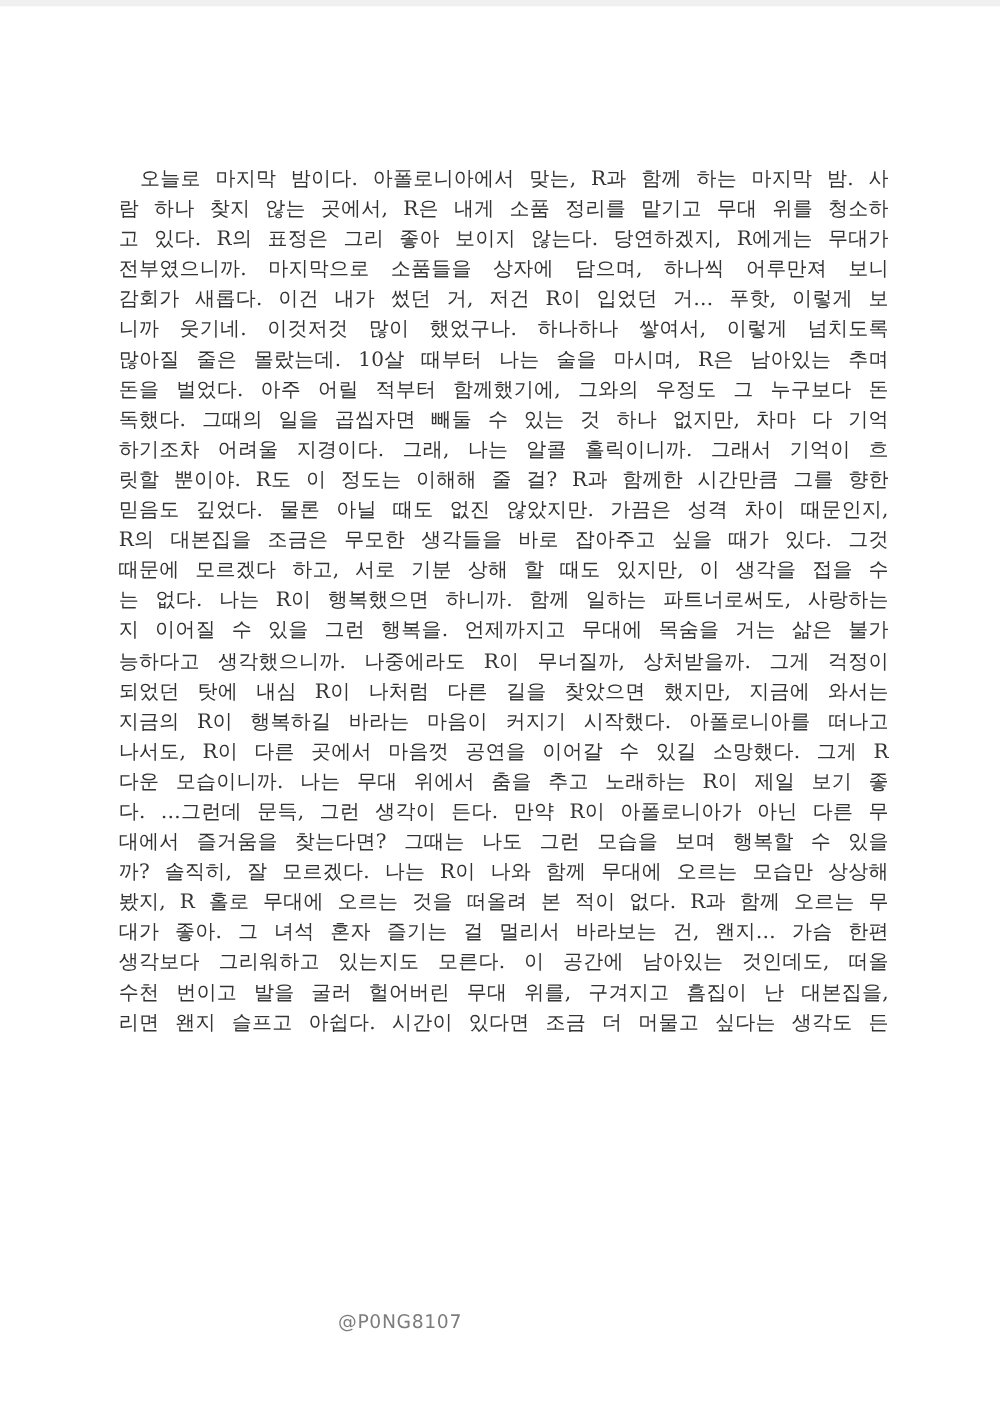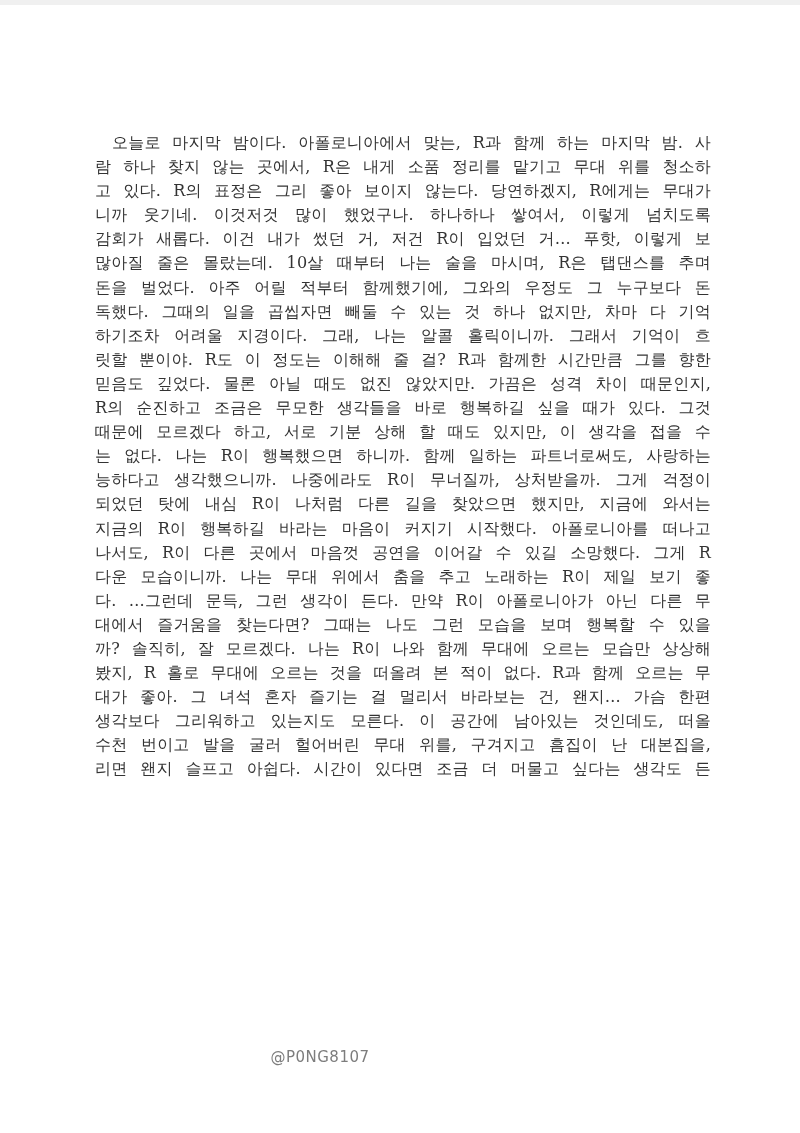--- a/index.html
+++ b/index.html
@@ -58,31 +58,33 @@
 </style>
 </head>
 <body>
 
 <div class="top-strip"></div>
 
 <div class="diary-text">
     <div class="text-line first-line">오늘로 마지막 밤이다. 아폴로니아에서 맞는, R과 함께 하는 마지막 밤. 사</div>
     <div class="text-line">람 하나 찾지 않는 곳에서, R은 내게 소품 정리를 맡기고 무대 위를 청소하</div>
     <div class="text-line">고 있다. R의 표정은 그리 좋아 보이지 않는다. 당연하겠지, R에게는 무대가</div>
+    <div class="text-line">전부였으니까. 마지막으로 소품들을 상자에 담으며, 하나씩 어루만져 보니</div>
+    <div class="text-line">감회가 새롭다. 이건 내가 썼던 거, 저건 R이 입었던 거… 푸핫, 이렇게 보</div>
     <div class="text-line">니까 웃기네. 이것저것 많이 했었구나. 하나하나 쌓여서, 이렇게 넘치도록</div>
-    <div class="text-line">감회가 새롭다. 이건 내가 썼던 거, 저건 R이 입었던 거… 푸핫, 이렇게 보</div>
-    <div class="text-line">많아질 줄은 몰랐는데. 10살 때부터 나는 술을 마시며, R은 탭댄스를 추며</div>
+    <div class="text-line">많아질 줄은 몰랐는데. 10살 때부터 나는 술을 마시며, R은 남아있는 추며</div>
     <div class="text-line">돈을 벌었다. 아주 어릴 적부터 함께했기에, 그와의 우정도 그 누구보다 돈</div>
     <div class="text-line">독했다. 그때의 일을 곱씹자면 빼둘 수 있는 것 하나 없지만, 차마 다 기억</div>
     <div class="text-line">하기조차 어려울 지경이다. 그래, 나는 알콜 홀릭이니까. 그래서 기억이 흐</div>
     <div class="text-line">릿할 뿐이야. R도 이 정도는 이해해 줄 걸? R과 함께한 시간만큼 그를 향한</div>
     <div class="text-line">믿음도 깊었다. 물론 아닐 때도 없진 않았지만. 가끔은 성격 차이 때문인지,</div>
-    <div class="text-line">R의 순진하고 조금은 무모한 생각들을 바로 행복하길 싶을 때가 있다. 그것</div>
+    <div class="text-line">R의 대본집을 조금은 무모한 생각들을 바로 잡아주고 싶을 때가 있다. 그것</div>
     <div class="text-line">때문에 모르겠다 하고, 서로 기분 상해 할 때도 있지만, 이 생각을 접을 수</div>
     <div class="text-line">는 없다. 나는 R이 행복했으면 하니까. 함께 일하는 파트너로써도, 사랑하는</div>
+    <div class="text-line">지 이어질 수 있을 그런 행복을. 언제까지고 무대에 목숨을 거는 삶은 불가</div>
     <div class="text-line">능하다고 생각했으니까. 나중에라도 R이 무너질까, 상처받을까. 그게 걱정이</div>
     <div class="text-line">되었던 탓에 내심 R이 나처럼 다른 길을 찾았으면 했지만, 지금에 와서는</div>
     <div class="text-line">지금의 R이 행복하길 바라는 마음이 커지기 시작했다. 아폴로니아를 떠나고</div>
     <div class="text-line">나서도, R이 다른 곳에서 마음껏 공연을 이어갈 수 있길 소망했다. 그게 R</div>
     <div class="text-line">다운 모습이니까. 나는 무대 위에서 춤을 추고 노래하는 R이 제일 보기 좋</div>
     <div class="text-line">다. …그런데 문득, 그런 생각이 든다. 만약 R이 아폴로니아가 아닌 다른 무</div>
     <div class="text-line">대에서 즐거움을 찾는다면? 그때는 나도 그런 모습을 보며 행복할 수 있을</div>
     <div class="text-line">까? 솔직히, 잘 모르겠다. 나는 R이 나와 함께 무대에 오르는 모습만 상상해</div>
     <div class="text-line">봤지, R 홀로 무대에 오르는 것을 떠올려 본 적이 없다. R과 함께 오르는 무</div>
     <div class="text-line">대가 좋아. 그 녀석 혼자 즐기는 걸 멀리서 바라보는 건, 왠지… 가슴 한편</div>

